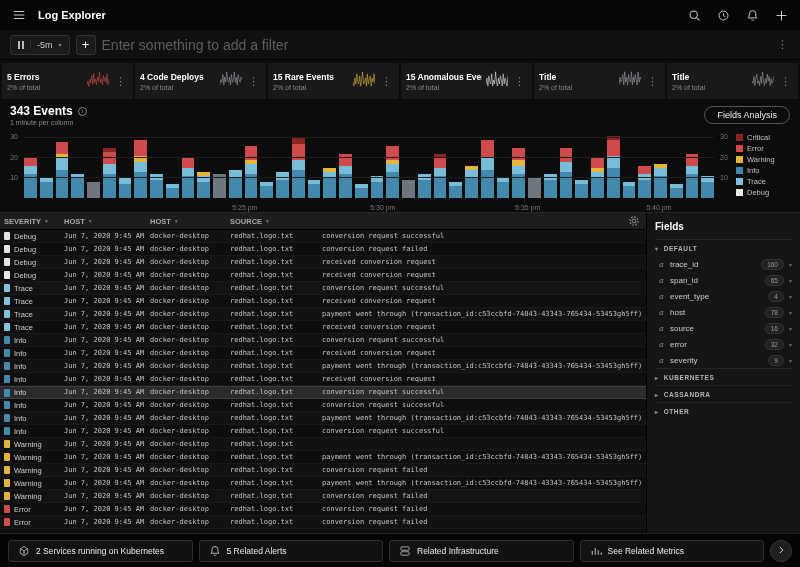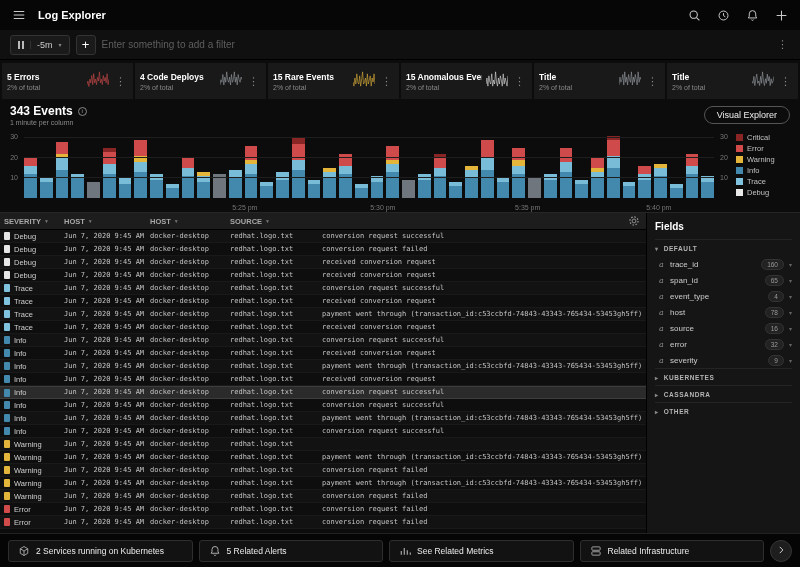--- a/index.html
+++ b/index.html
@@ -13,21 +13,21 @@
   .tb-right { margin-left:auto; display:flex; gap:16px; align-items:center; }
   .tb-icon { color:#c9c9c9; display:flex; align-items:center; cursor:pointer; }
 
   
   .filterbar { height:30px; background:#101010; border-bottom:1px solid #000; display:flex; align-items:center; padding:0 10px; gap:6px; flex:0 0 auto; }
   .time-ctl { display:flex; align-items:center; gap:6px; background:#1a1a1a; border:1px solid #333; border-radius:3px; height:20px; padding:0 7px; font-size:9px; color:#ccc; }
   .pause-bars { display:flex; gap:2px; padding-right:6px; border-right:1px solid #333; }
   .pause-bars i { width:2px; height:8px; background:#bbb; display:block; }
   .caret { font-size:6px; color:#888; }
   .add-filter-btn { width:20px; height:20px; background:#1a1a1a; border:1px solid #333; border-radius:3px; color:#fff; font-size:13px; line-height:16px; cursor:pointer; }
-  .filter-input { flex:1; background:transparent; border:none; outline:none; color:#ddd; font-size:10px; }
+  .filter-input { flex:1; background:transparent; border:none; outline:none; color:#ddd; font-size:14px; }
   .filter-input::placeholder { color:#5e5e5e; }
   .kebab { color:#8a8a8a; font-size:11px; cursor:pointer; padding:0 2px; }
 
   
   .cards { height:42px; display:flex; gap:2px; padding:3px 2px; flex:0 0 auto; }
   .card { flex:1; background:#191919; display:flex; align-items:center; padding:3px 5px; gap:4px; min-width:0; }
   .card-info { width:76px; flex:0 0 auto; overflow:hidden; }
   .card-title { font-size:8.5px; font-weight:bold; color:#fff; white-space:nowrap; overflow:hidden; }
   .card-sub { font-size:7px; color:#8a8a8a; margin-top:2px; }
   .card svg.sparkline { flex:1; min-width:0; height:22px; }
@@ -216,21 +216,21 @@
     </div>
 
   <div class="events-head">
     <div>
       <div class="events-title-row">
         <span class="events-title">343 Events</span>
         <span class="info-icon">i</span>
       </div>
       <div class="events-sub">1 minute per column</div>
     </div>
-    <button class="va-btn">Visual Explorer</button>
+    <button class="va-btn">Fields Analysis</button>
   </div>
 
   <div class="chart-wrap">
     <div class="y-axis left" id="yaxis-l">
         <div class="ytick" style="bottom: 29.4118%;">10</div>
         <div class="ytick" style="bottom: 58.8235%;">20</div>
         <div class="ytick" style="bottom: 88.2353%;">30</div>
       </div>
     <div class="plot">
       <div class="bars" id="bars">
@@ -1017,33 +1017,33 @@
           <svg width="12" height="12" viewBox="0 0 16 16">
             <path d="M8 2a4 4 0 0 0-4 4v3L2.8 11h10.4L12 9V6a4 4 0 0 0-4-4z" fill="none" stroke="currentColor" stroke-width="1.2"></path>
             <path d="M6.6 13a1.5 1.5 0 0 0 2.8 0" fill="none" stroke="currentColor" stroke-width="1.2"></path>
           </svg>
         </span>
     <span>5 Related Alerts</span>
   </button>
       <button class="bb-btn">
     <span class="bb-icon">
           <svg width="12" height="12" viewBox="0 0 16 16">
-            <path d="M3 13V8M7 13V4M11 13V7M15 13v-3" fill="none" stroke="currentColor" stroke-width="1.4"></path>
-          </svg>
-        </span>
-    <span>See Related Metrics</span>
-  </button>
-      <button class="bb-btn">
-    <span class="bb-icon">
-          <svg width="12" height="12" viewBox="0 0 16 16">
             <rect x="2.5" y="2.5" width="11" height="4.5" rx="1" fill="none" stroke="currentColor" stroke-width="1.1"></rect>
             <rect x="2.5" y="9" width="11" height="4.5" rx="1" fill="none" stroke="currentColor" stroke-width="1.1"></rect>
           </svg>
         </span>
     <span>Related Infrastructure</span>
+  </button>
+      <button class="bb-btn">
+    <span class="bb-icon">
+          <svg width="12" height="12" viewBox="0 0 16 16">
+            <path d="M3 13V8M7 13V4M11 13V7M15 13v-3" fill="none" stroke="currentColor" stroke-width="1.4"></path>
+          </svg>
+        </span>
+    <span>See Related Metrics</span>
   </button>
       <button class="bb-circle" id="bb-circle">
       <span>
         <svg width="10" height="10" viewBox="0 0 16 16">
             <path d="M6 3l5 5-5 5" fill="none" stroke="currentColor" stroke-width="1.6"></path>
           </svg>
       </span>
     </button>
   </footer>
 

